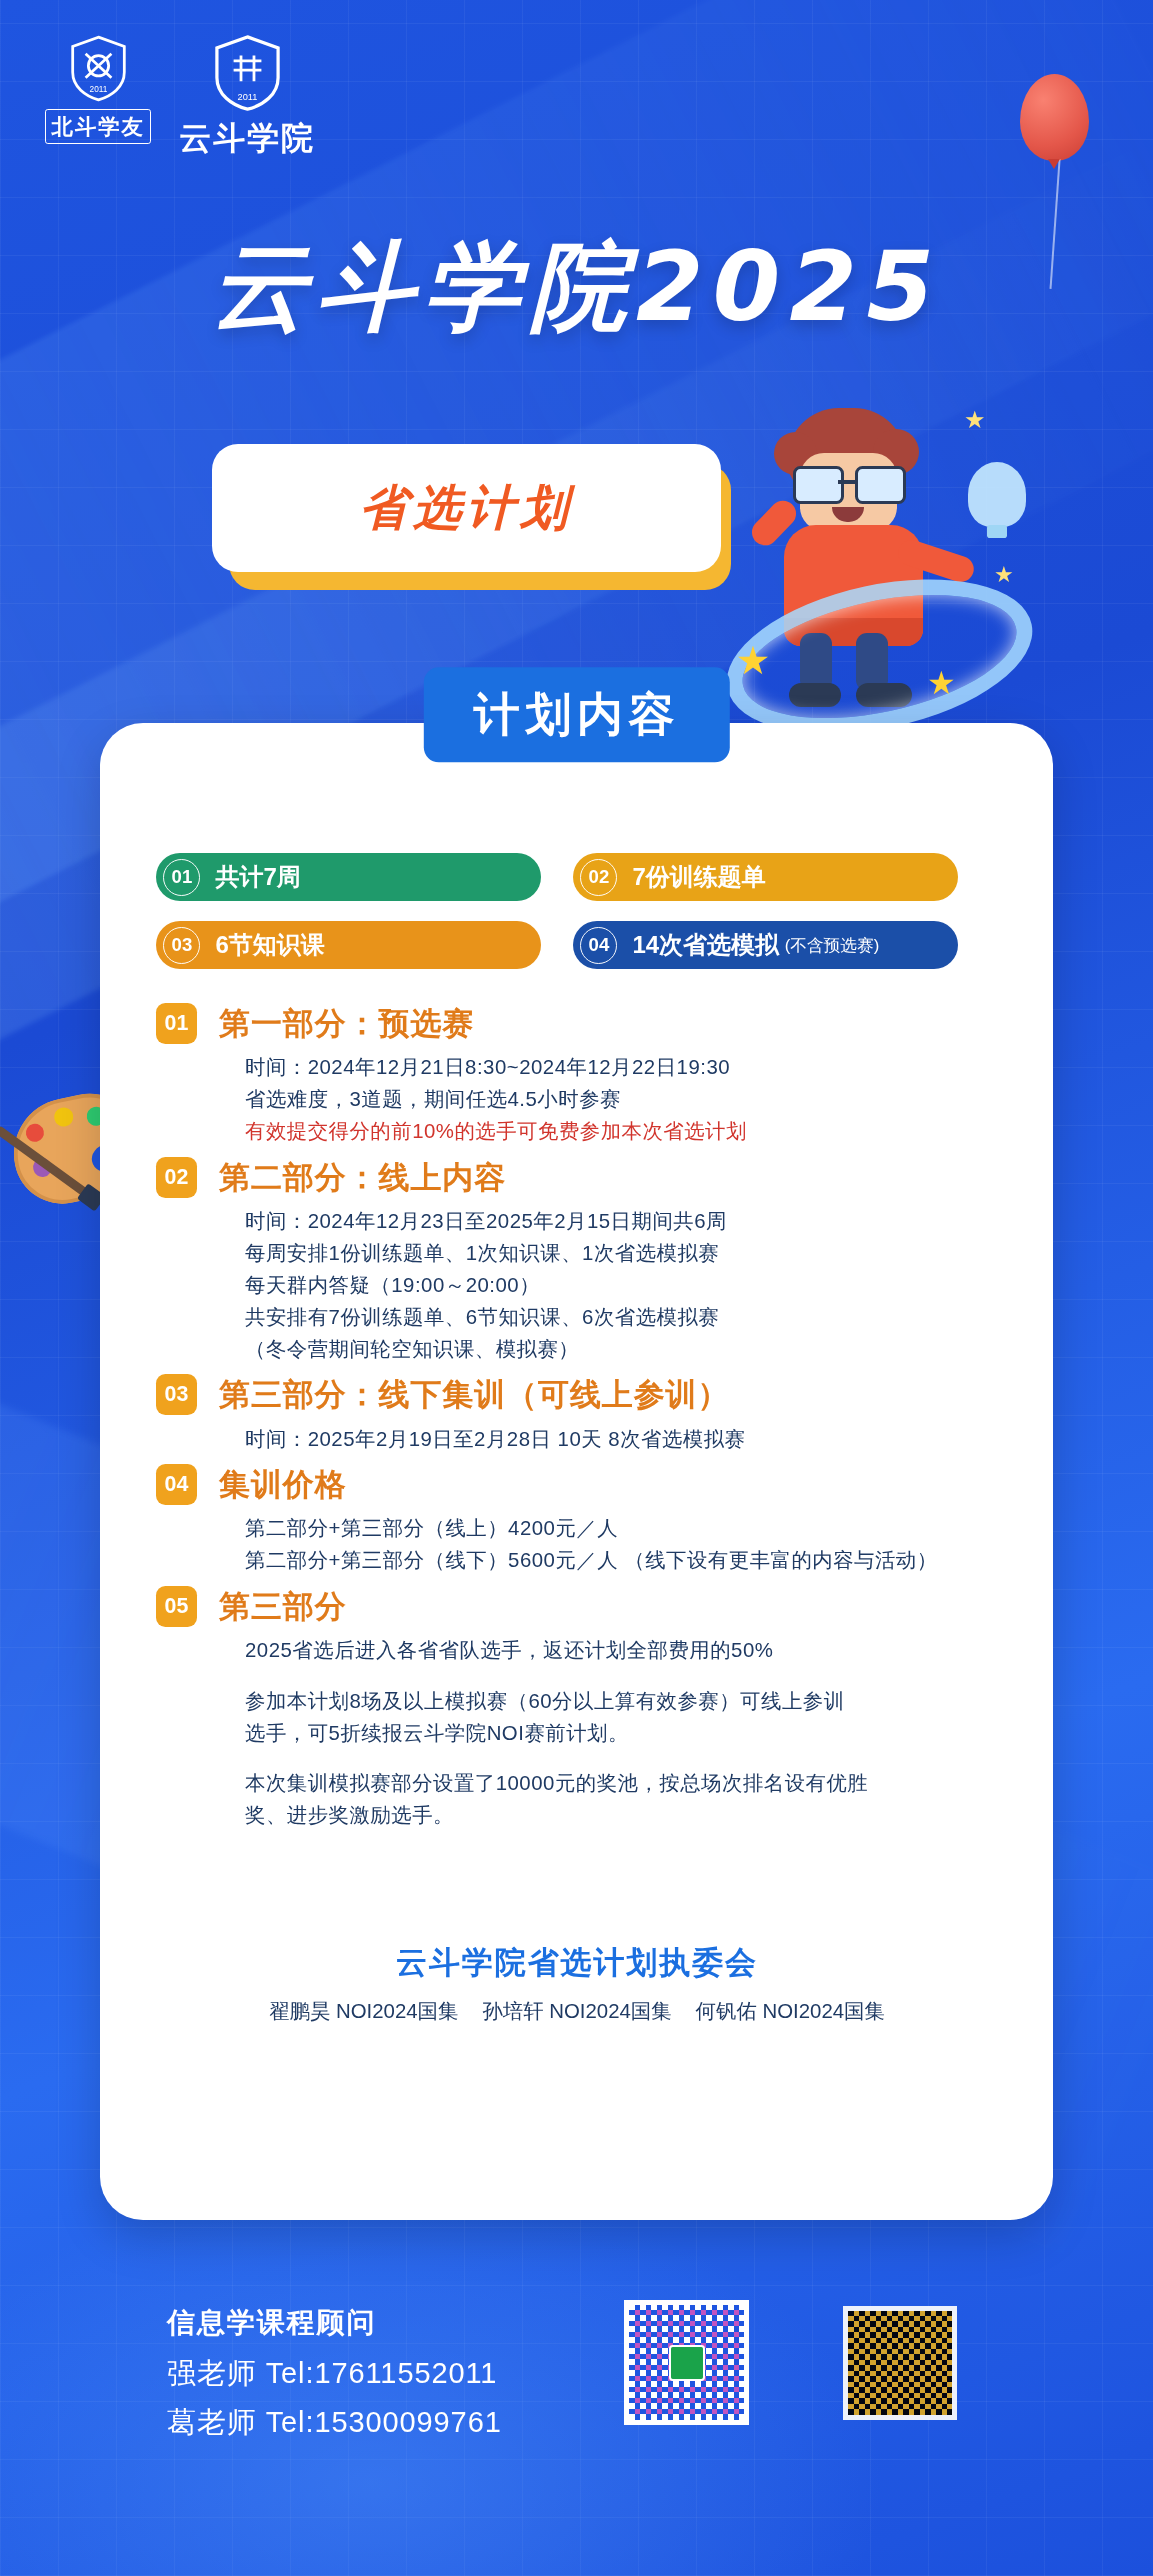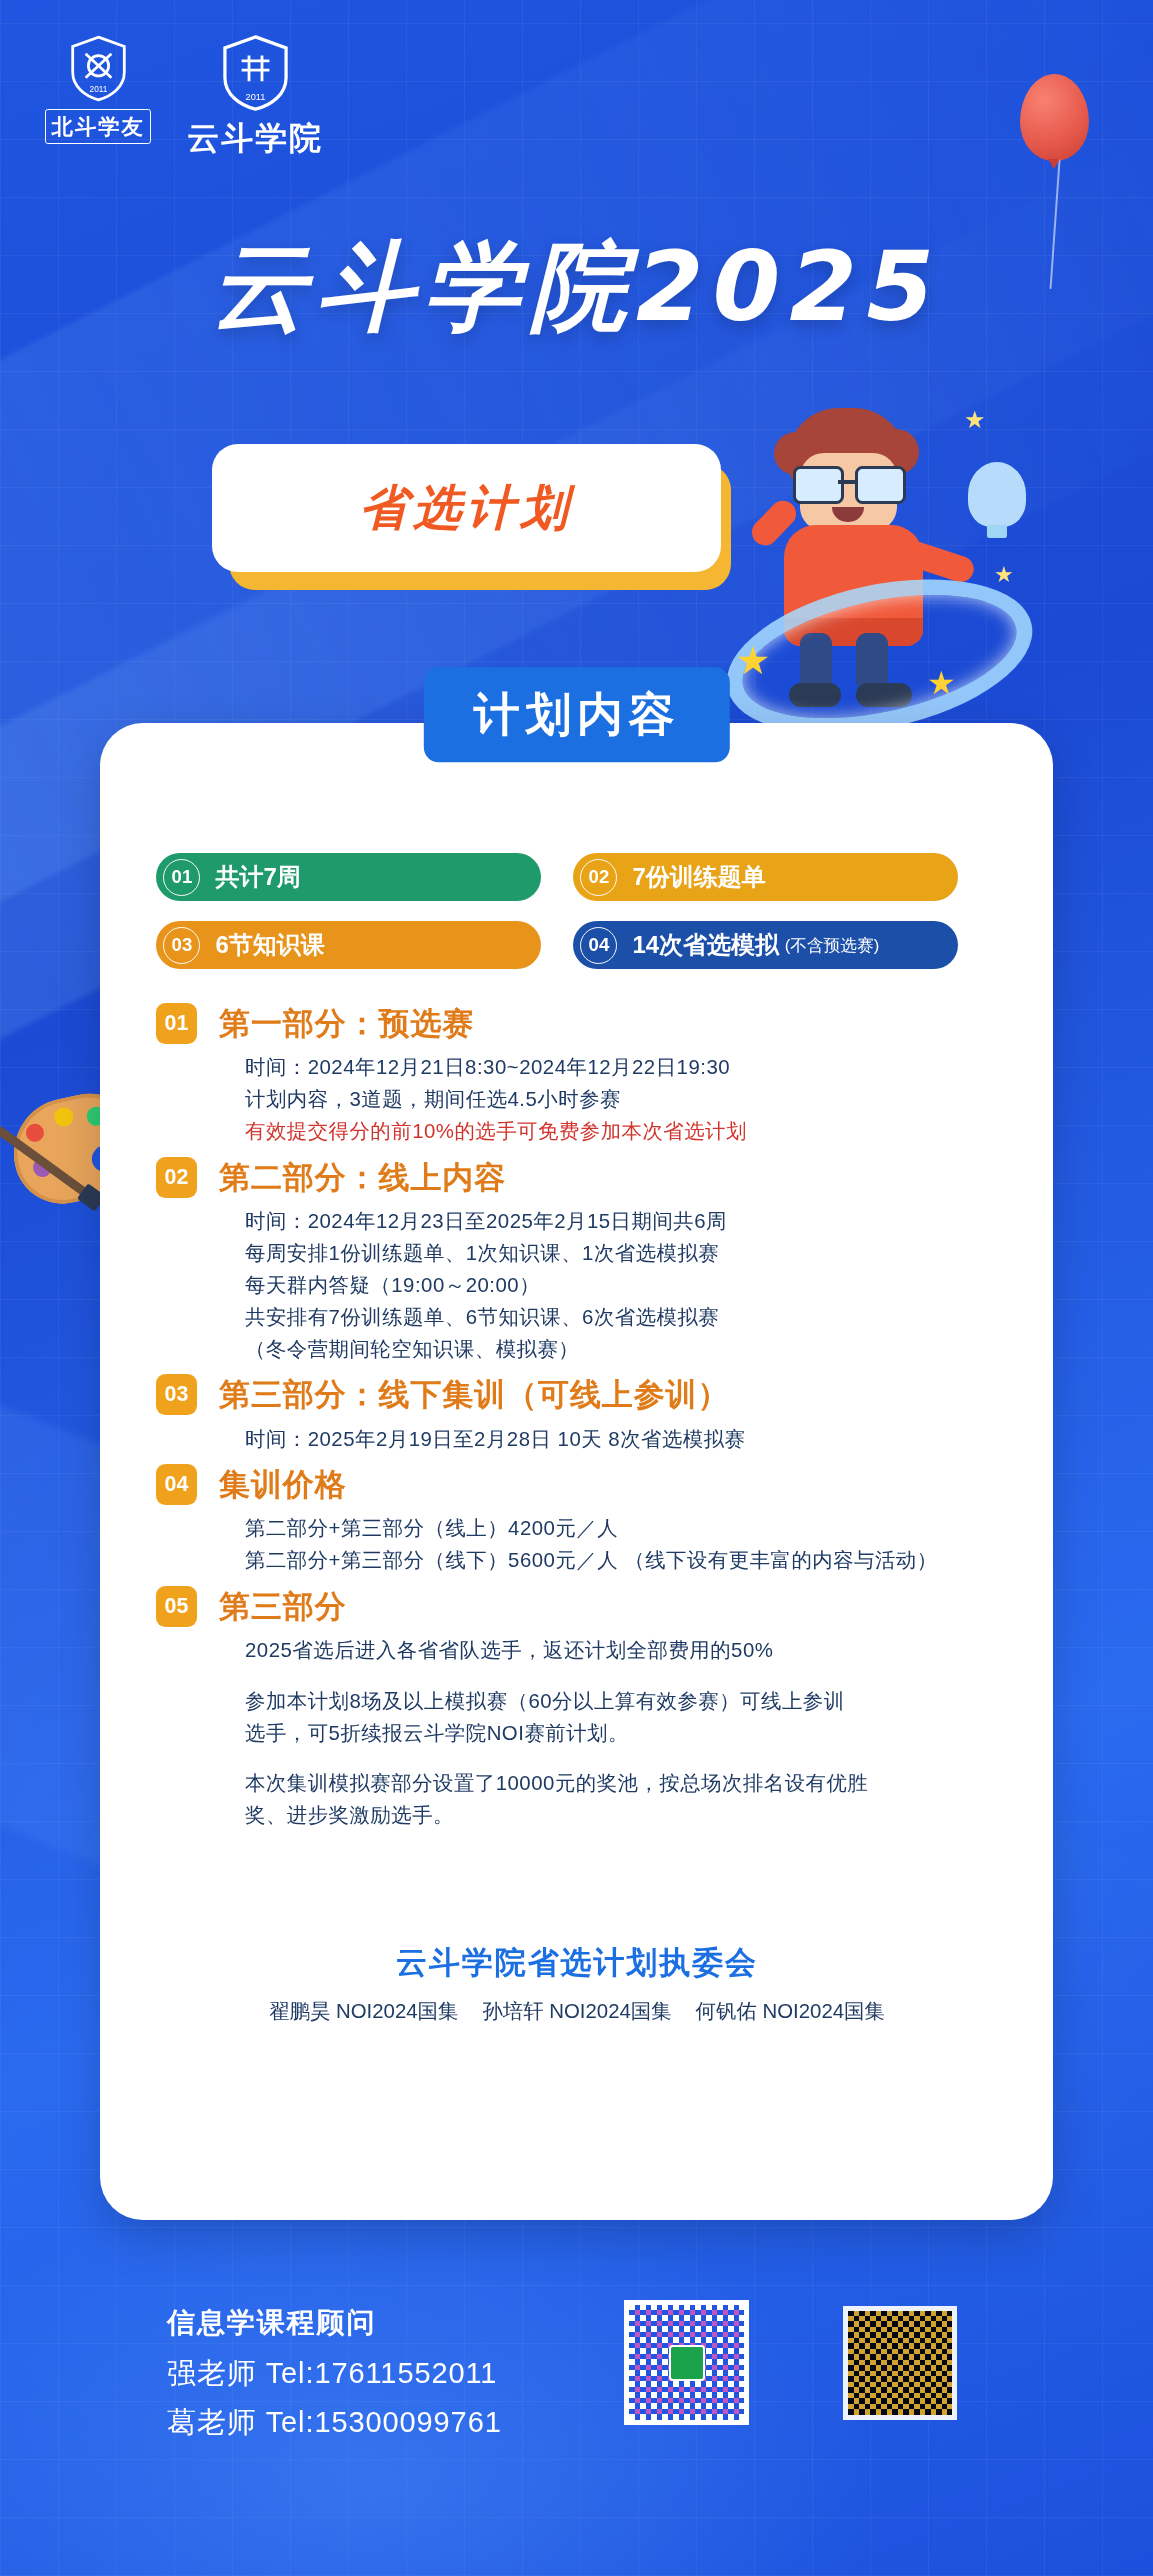--- a/index.html
+++ b/index.html
@@ -62,21 +62,21 @@
     width: 1115px; height: 650px;
     background: radial-gradient(ellipse at center, rgba(90,160,255,0.35), rgba(90,160,255,0) 65%);
   }
 
   
   .logos {
     position: absolute;
     left: 45px; top: 35px;
     display: flex;
     align-items: flex-start;
-    gap: 36px;
+    gap: 28px;
   }
   .logo-block { display: flex; flex-direction: column; align-items: center; }
   .shield {
     width: 59px; height: 67px;
     position: relative;
   }
   .shield svg { display:block; }
   .logo-name {
     margin-top: 7.4px;
     color: #fff;
@@ -483,21 +483,21 @@
     </div>
   </div>
 
   <div class="sections">
 
     <div class="section">
       <div class="sec-badge">01</div>
       <div class="sec-title">第一部分：预选赛</div>
       <div class="sec-body">
         <div class="sec-line">时间：2024年12月21日8:30~2024年12月22日19:30</div>
-        <div class="sec-line">计划内容，3道题，期间任选4.5小时参赛</div>
+        <div class="sec-line">省选难度，3道题，期间任选4.5小时参赛</div>
         <div class="sec-line red">有效提交得分的前10%的选手可免费参加本次省选计划</div>
       </div>
     </div>
 
     <div class="section">
       <div class="sec-badge">02</div>
       <div class="sec-title">第二部分：线上内容</div>
       <div class="sec-body">
         <div class="sec-line">时间：2024年12月23日至2025年2月15日期间共6周</div>
         <div class="sec-line">每周安排1份训练题单、1次知识课、1次省选模拟赛</div>

